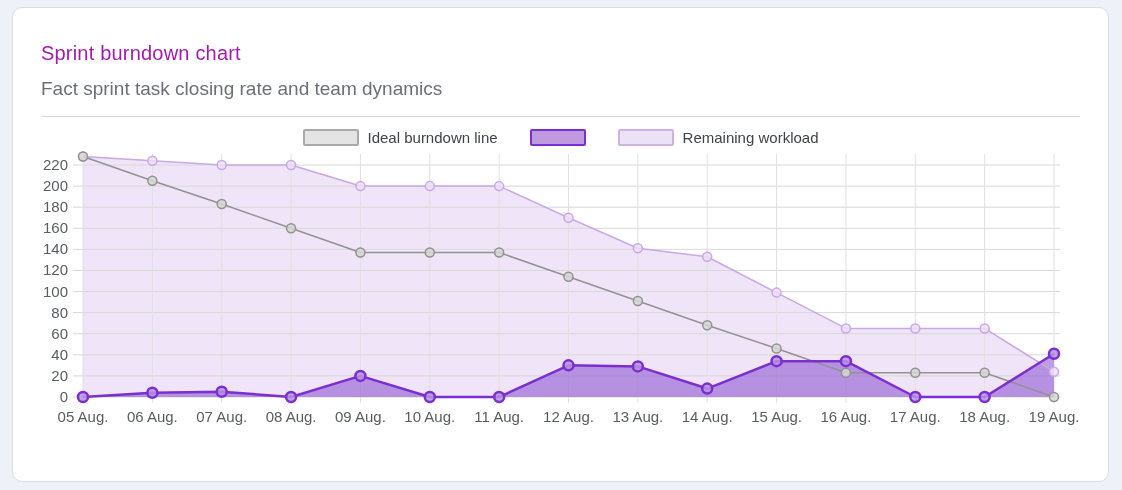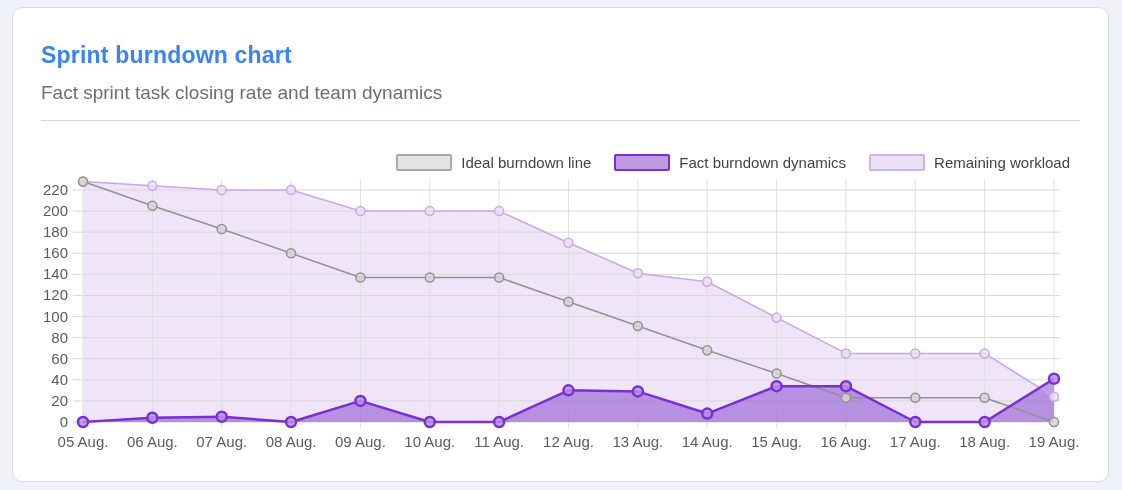--- a/index.html
+++ b/index.html
@@ -18,42 +18,42 @@
     width: 1097px;
     height: 475px;
     box-sizing: border-box;
     background: #ffffff;
     border: 1px solid #d9dde3;
     border-radius: 10px;
     padding: 0 28px;
   }
   .card-title {
     margin: 34px 0 0 0;
-    font-size: 23px;
-    font-weight: 700;
-    color: #3b82f6;
+    font-size: 20px;
+    font-weight: 400;
+    color: #a21caf;
     letter-spacing: 0.2px;
   }
   .card-subtitle {
     margin: 13px 0 0 0;
     font-size: 19px;
     font-weight: 400;
     color: #6b7077;
   }
   .divider {
     border: 0;
     border-top: 1px solid #d3d7dc;
     margin: 16px 0 0 0;
   }
   .legend {
-    margin-top: 33px;
+    margin-top: 12px;
     display: flex;
-    justify-content: flex-end;
+    justify-content: center;
     align-items: center;
-    gap: 3px;
+    gap: 12px;
   }
   .legend-item {
     display: flex;
     align-items: center;
     gap: 9px;
     cursor: pointer;
     margin: 0 10px;
   }
   .legend-swatch {
     display: inline-block;
@@ -83,21 +83,20 @@
   <div class="card-subtitle">Fact sprint task closing rate and team dynamics</div>
   <hr class="divider">
 
   <div class="legend">
       <div class="legend-item">
         <span class="legend-swatch" style="background: rgb(228, 228, 228); border-color: rgb(169, 169, 169);"></span>
         <span class="legend-label">Ideal burndown line</span>
       </div>
       <div class="legend-item">
         <span class="legend-swatch" style="background: rgb(191, 154, 224); border-color: rgb(123, 47, 208);"></span>
-        <span class="legend-label">Fact burndown dynamics</span>
       </div>
       <div class="legend-item">
         <span class="legend-swatch" style="background: rgb(236, 225, 246); border-color: rgb(205, 178, 228);"></span>
         <span class="legend-label">Remaining workload</span>
       </div>
     </div>
 
   <div class="chart-wrap">
     <svg width="1041" height="288" viewBox="0 0 1041 288">
         <g>

